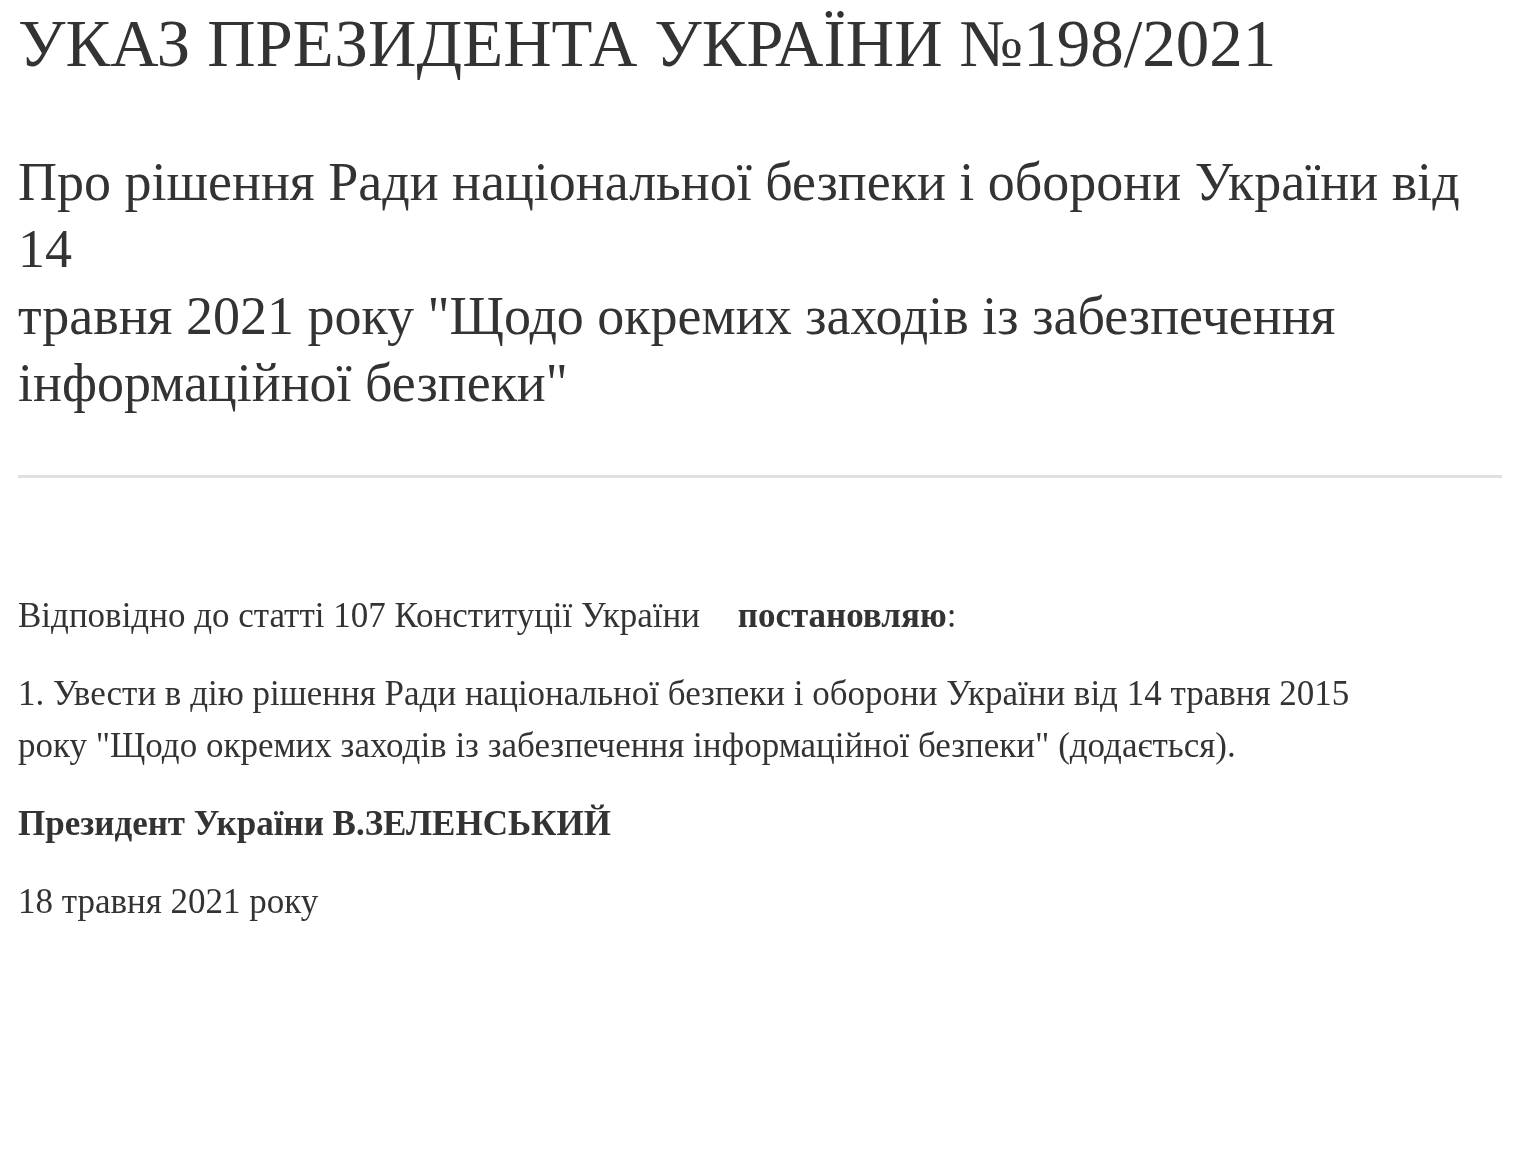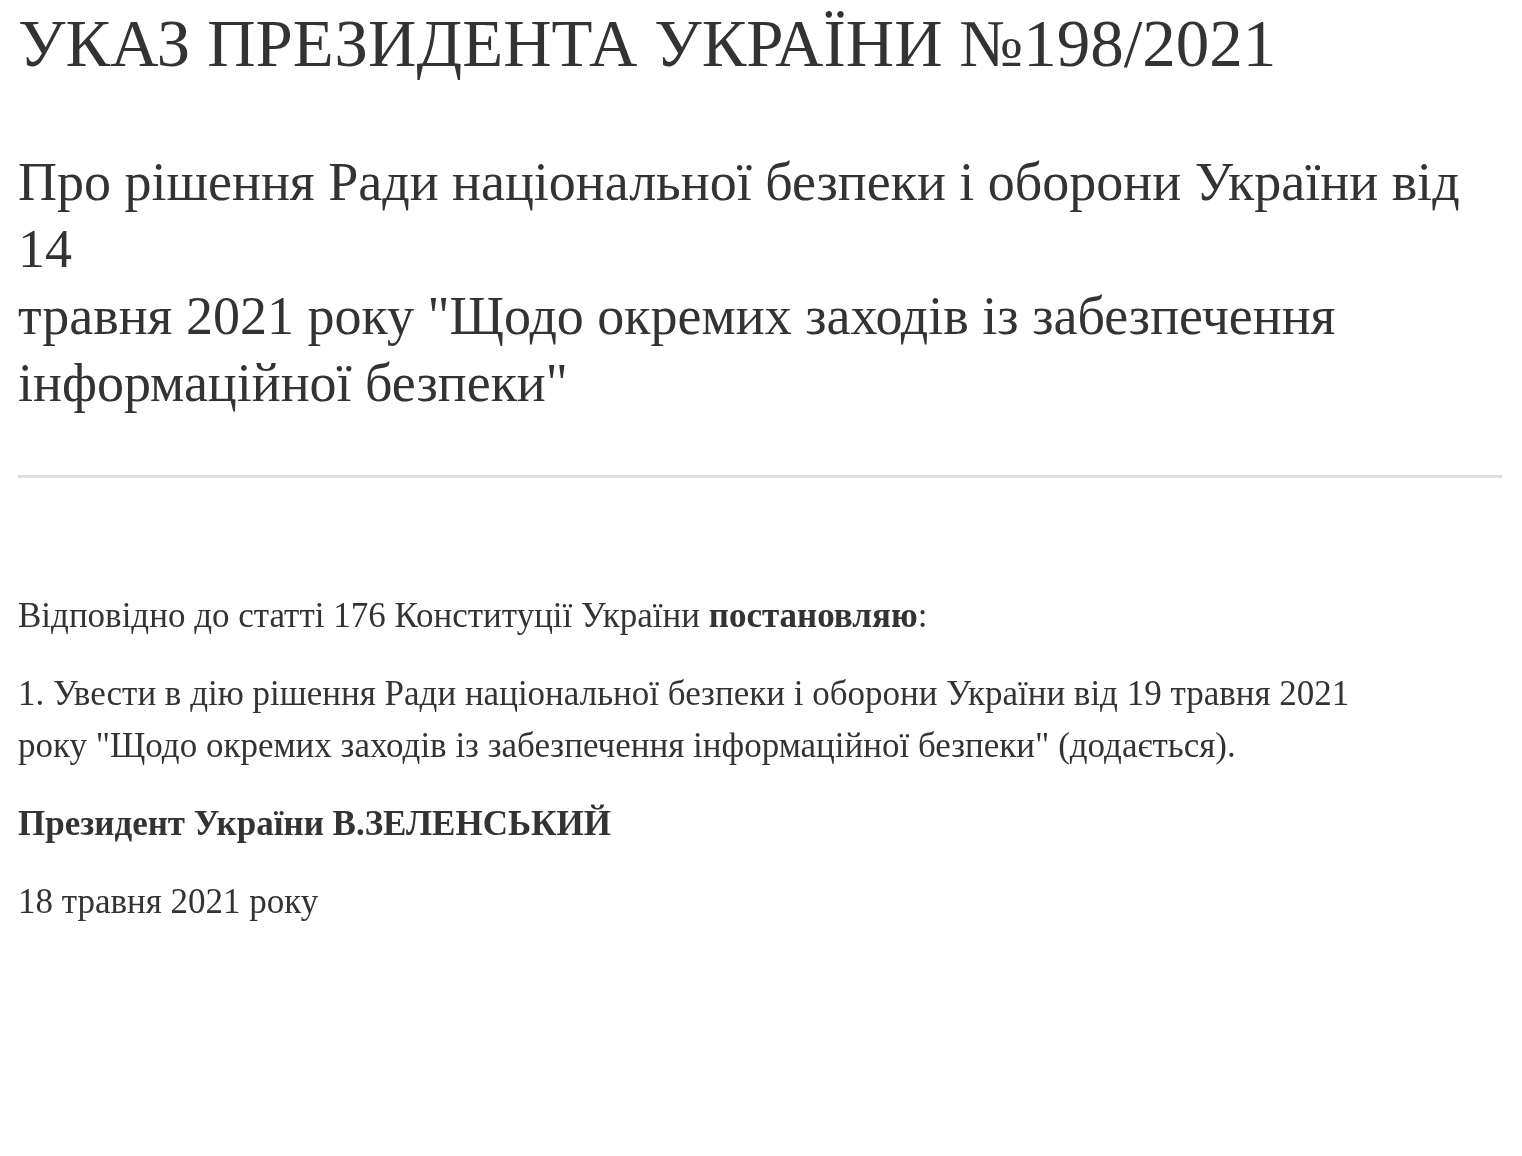--- a/index.html
+++ b/index.html
@@ -37,39 +37,39 @@
     border-top: 3px solid #e0e0e0;
     height: 0;
   }
   p {
     font-size: 35px;
     line-height: 52px;
     margin: 26px 0 0 0;
     white-space: pre-line;
   }
   p.preamble { margin-top: 112px; }
-  .bold-inline { font-weight: bold; }
+  .bold-inline { font-weight: bold; margin-left: 29px; }
   p.signature { font-weight: bold; }
 </style>
 </head>
 <body>
 
 <div class="page">
 
   <h1 class="decree-title">УКАЗ ПРЕЗИДЕНТА УКРАЇНИ №198/2021</h1>
 
   <h2 class="decree-subtitle">Про рішення Ради національної безпеки і оборони України від 14
 травня 2021 року "Щодо окремих заходів із забезпечення
 інформаційної безпеки"</h2>
 
   <hr class="divider">
 
-  <p class="preamble"><span>Відповідно до статті 176 Конституції України </span><b class="bold-inline">постановляю</b><span>:</span></p>
+  <p class="preamble"><span>Відповідно до статті 107 Конституції України </span><b class="bold-inline">постановляю</b><span>:</span></p>
 
-  <p>1. Увести в дію рішення Ради національної безпеки і оборони України від 19 травня 2021
+  <p>1. Увести в дію рішення Ради національної безпеки і оборони України від 14 травня 2015
 року "Щодо окремих заходів із забезпечення інформаційної безпеки" (додається).</p>
 
 
 
 
   <p class="signature">Президент України В.ЗЕЛЕНСЬКИЙ</p>
 
   <p>18 травня 2021 року</p>
 
 </div>

